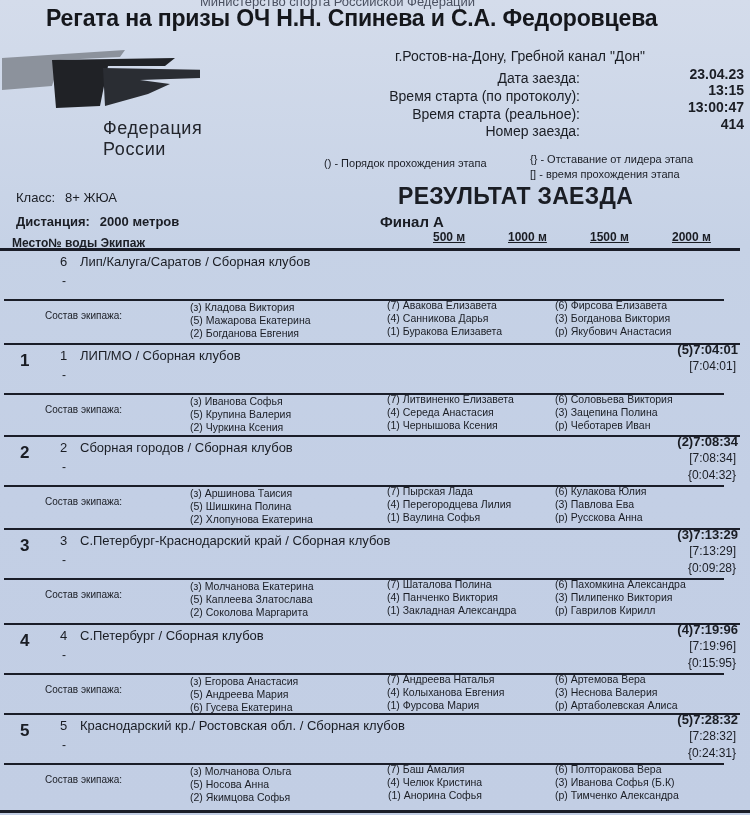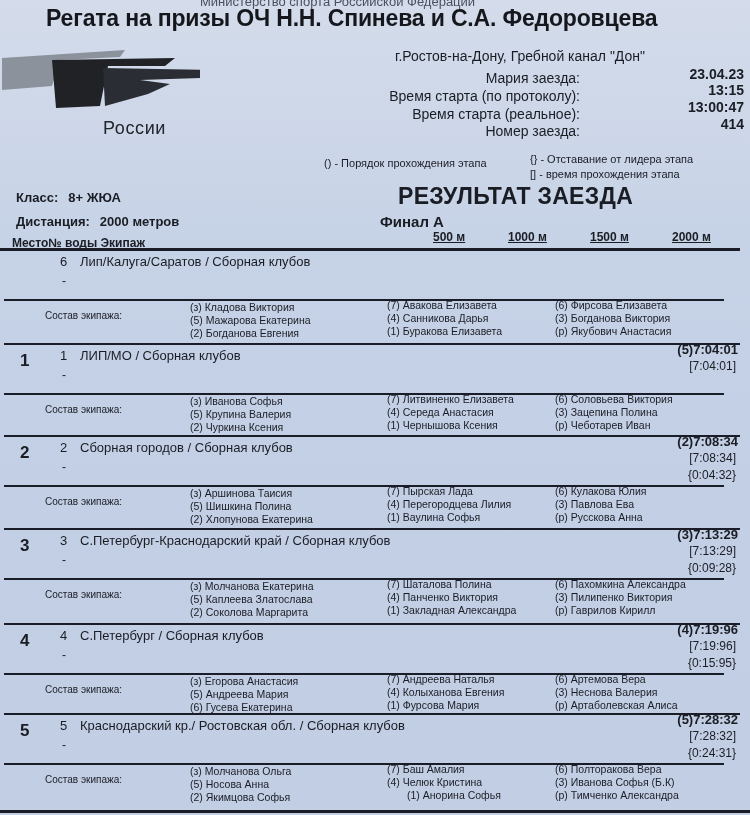--- a/index.html
+++ b/index.html
@@ -12,21 +12,21 @@
     }
     .abs { position: absolute; }
     .ministry { left: 200px; top: -6px; font-size: 13px; color: #4a5060; white-space: nowrap; }
     .title { left: 46px; top: 4px; font-size: 24px; font-weight: bold; color: #15171c; white-space: nowrap; letter-spacing: -0.2px; transform: scaleX(0.96); transform-origin: left; }
     .logo { left: 0; top: 44px; width: 200px; height: 80px; }
     .federation { left: 103px; top: 118px; font-size: 18px; line-height: 21px; color: #22252c; letter-spacing: 0.6px; }
     .venue { left: 395px; top: 48px; font-size: 14px; white-space: nowrap; }
     .meta-label { right: 170px; text-align: right; font-size: 14px; white-space: nowrap; }
     .meta-value { right: 6px; text-align: right; font-size: 14px; font-weight: bold; white-space: nowrap; }
     .legend { font-size: 11px; white-space: nowrap; }
-    .class-line { left: 16px; top: 190px; font-size: 13px; font-weight: bold; white-space: nowrap; }
+    .class-line { left: 16px; top: 190px; font-size: 13px; font-weight: normal; white-space: nowrap; }
     .class-line span, .dist-line span { margin-right: 10px; }
     .dist-line { left: 16px; top: 214px; font-size: 13px; font-weight: bold; white-space: nowrap; }
     .result-title { left: 398px; top: 183px; font-size: 23px; font-weight: bold; white-space: nowrap; letter-spacing: 0.3px; }
     .final { left: 380px; top: 213px; font-size: 15px; font-weight: bold; }
     .col-hdr { left: 12px; top: 236px; font-size: 12px; font-weight: bold; white-space: nowrap; text-decoration: underline; }
     .split-hdr { top: 230px; font-size: 12px; font-weight: bold; text-decoration: underline; white-space: nowrap; }
     .hline { background: #1a1d28; }
     .lane { font-size: 13px; white-space: nowrap; }
     .place { font-size: 17px; font-weight: bold; }
     .dash { font-size: 12px; }
@@ -41,26 +41,27 @@
 <div class="abs ministry">Министерство спорта Российской Федерации</div>
 <div class="abs title">Регата на призы ОЧ Н.Н. Спинева и С.А. Федоровцева</div>
 
 <svg class="abs logo" viewBox="0 0 200 80">
   <path d="M2 14 L125 6 L120 13 L60 16 L52 42 L2 46 Z" fill="#8c929c"></path>
   <path d="M52 16 L175 14 L165 22 L108 22 L100 62 L56 64 Z" fill="#202226"></path>
   <path d="M103 24 L212 26 L200 34 L140 36 L170 40 L148 50 L105 62 Z" fill="#2a2d33"></path>
 </svg>
 
 <div class="abs federation">
+  <div>Федерация</div>
   <div>России</div>
 </div>
 
 <div class="abs venue">г.Ростов-на-Дону, Гребной канал "Дон"</div>
 
-<div class="abs meta-label" style="top:70px">Мария заезда:</div>
+<div class="abs meta-label" style="top:70px">Дата заезда:</div>
 <div class="abs meta-value" style="top:66px">23.04.23</div>
 <div class="abs meta-label" style="top:88px">Время старта (по протоколу):</div>
 <div class="abs meta-value" style="top:82px">13:15</div>
 <div class="abs meta-label" style="top:106px">Время старта (реальное):</div>
 <div class="abs meta-value" style="top:99px">13:00:47</div>
 <div class="abs meta-label" style="top:123px">Номер заезда:</div>
 <div class="abs meta-value" style="top:116px">414</div>
 
 <div class="abs legend" style="left:324px; top:157px">() - Порядок прохождения этапа</div>
 <div class="abs legend" style="left:530px; top:153px">{} - Отставание от лидера этапа</div>
@@ -186,18 +187,18 @@
     <div class="abs time-main" style="top:712px">(5)7:28:32</div>
     <div class="abs time-sub" style="top:729px">[7:28:32]</div>
     <div class="abs time-sub" style="top:746px">{0:24:31}</div>
     <div class="abs hline" style="left:4px; top:763px; width:720px; height:1.5px"></div>
     <div class="abs crew-label" style="top:774px">Состав экипажа:</div>
     <div class="abs crew" style="left:190px; top:765px">(з) Молчанова Ольга</div>
     <div class="abs crew" style="left:190px; top:778px">(5) Носова Анна</div>
     <div class="abs crew" style="left:190px; top:791px">(2) Якимцова Софья</div>
     <div class="abs crew" style="left:387px; top:763px">(7) Баш Амалия</div>
     <div class="abs crew" style="left:387px; top:776px">(4) Челюк Кристина</div>
-    <div class="abs crew" style="left:407px; top:789px">(1) Анорина Софья</div>
+    <div class="abs crew" style="left:388px; top:789px">(1) Анорина Софья</div>
     <div class="abs crew" style="left:555px; top:763px">(6) Полторакова Вера</div>
     <div class="abs crew" style="left:555px; top:776px">(3) Иванова Софья (Б.К)</div>
     <div class="abs crew" style="left:555px; top:789px">(р) Тимченко Александра</div>
     <div class="abs hline" style="left:0; top:810px; width:750px; height:3px"></div>
   </div>
 
 </body></html>

